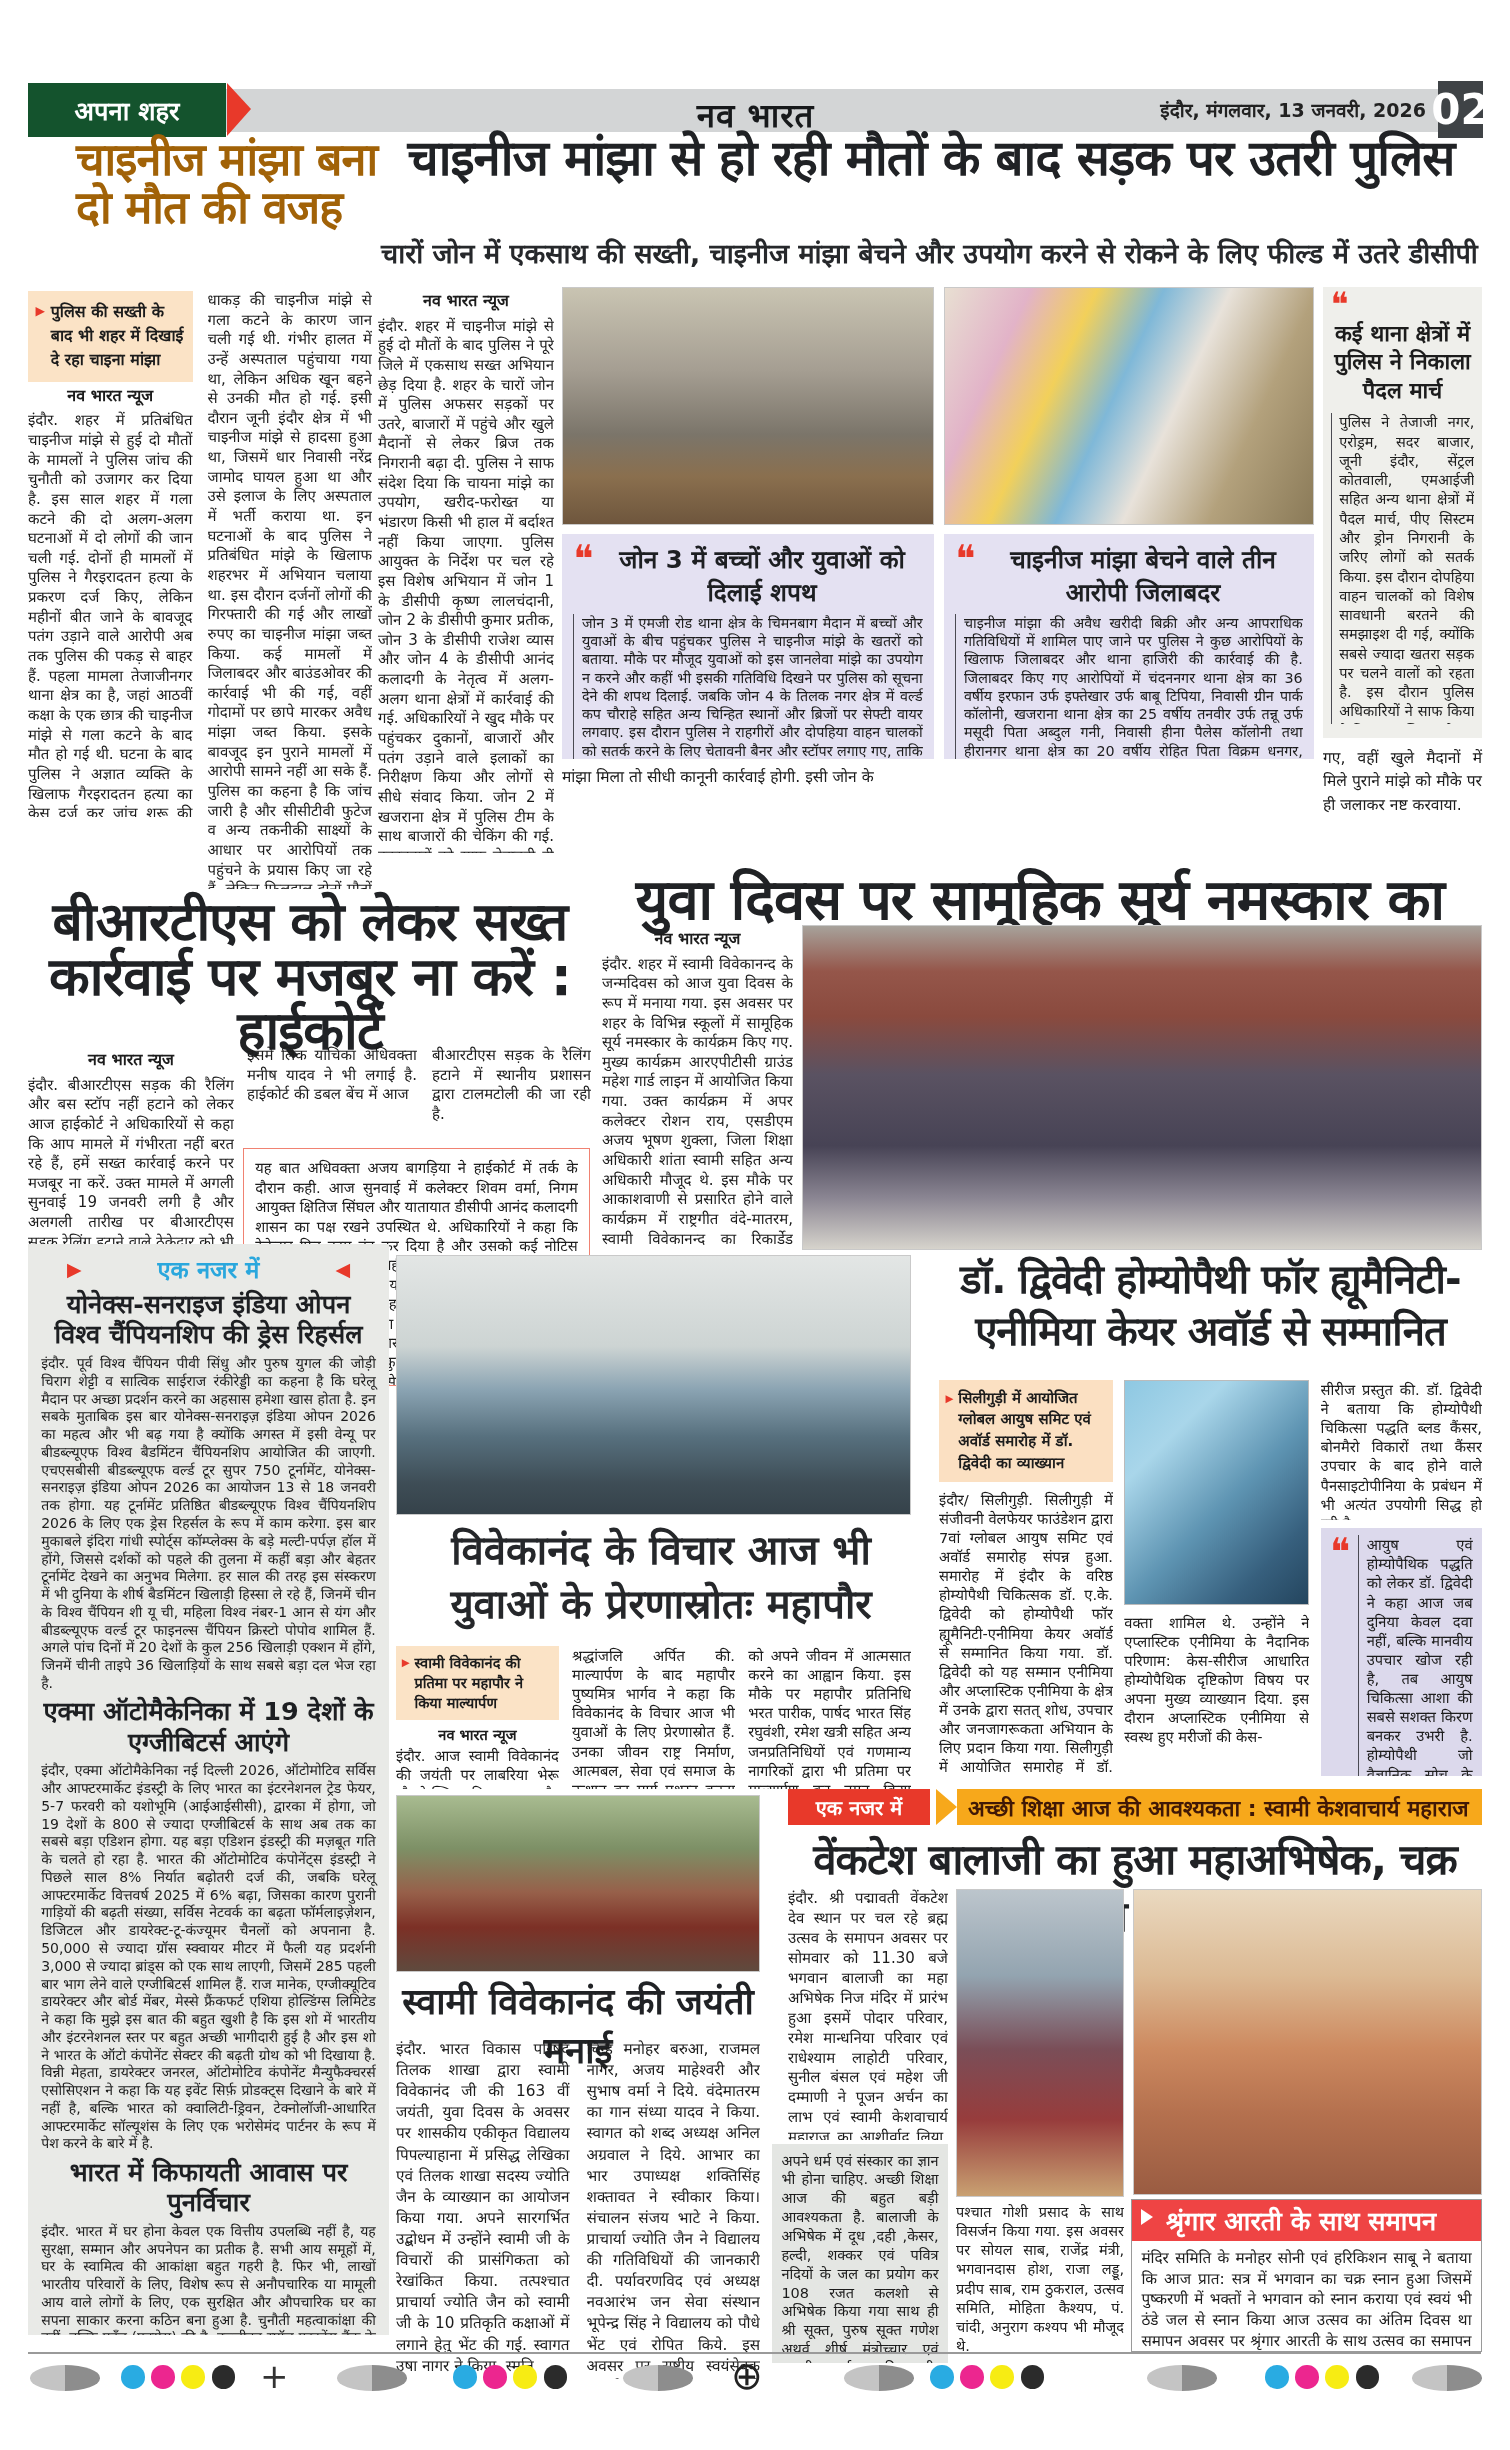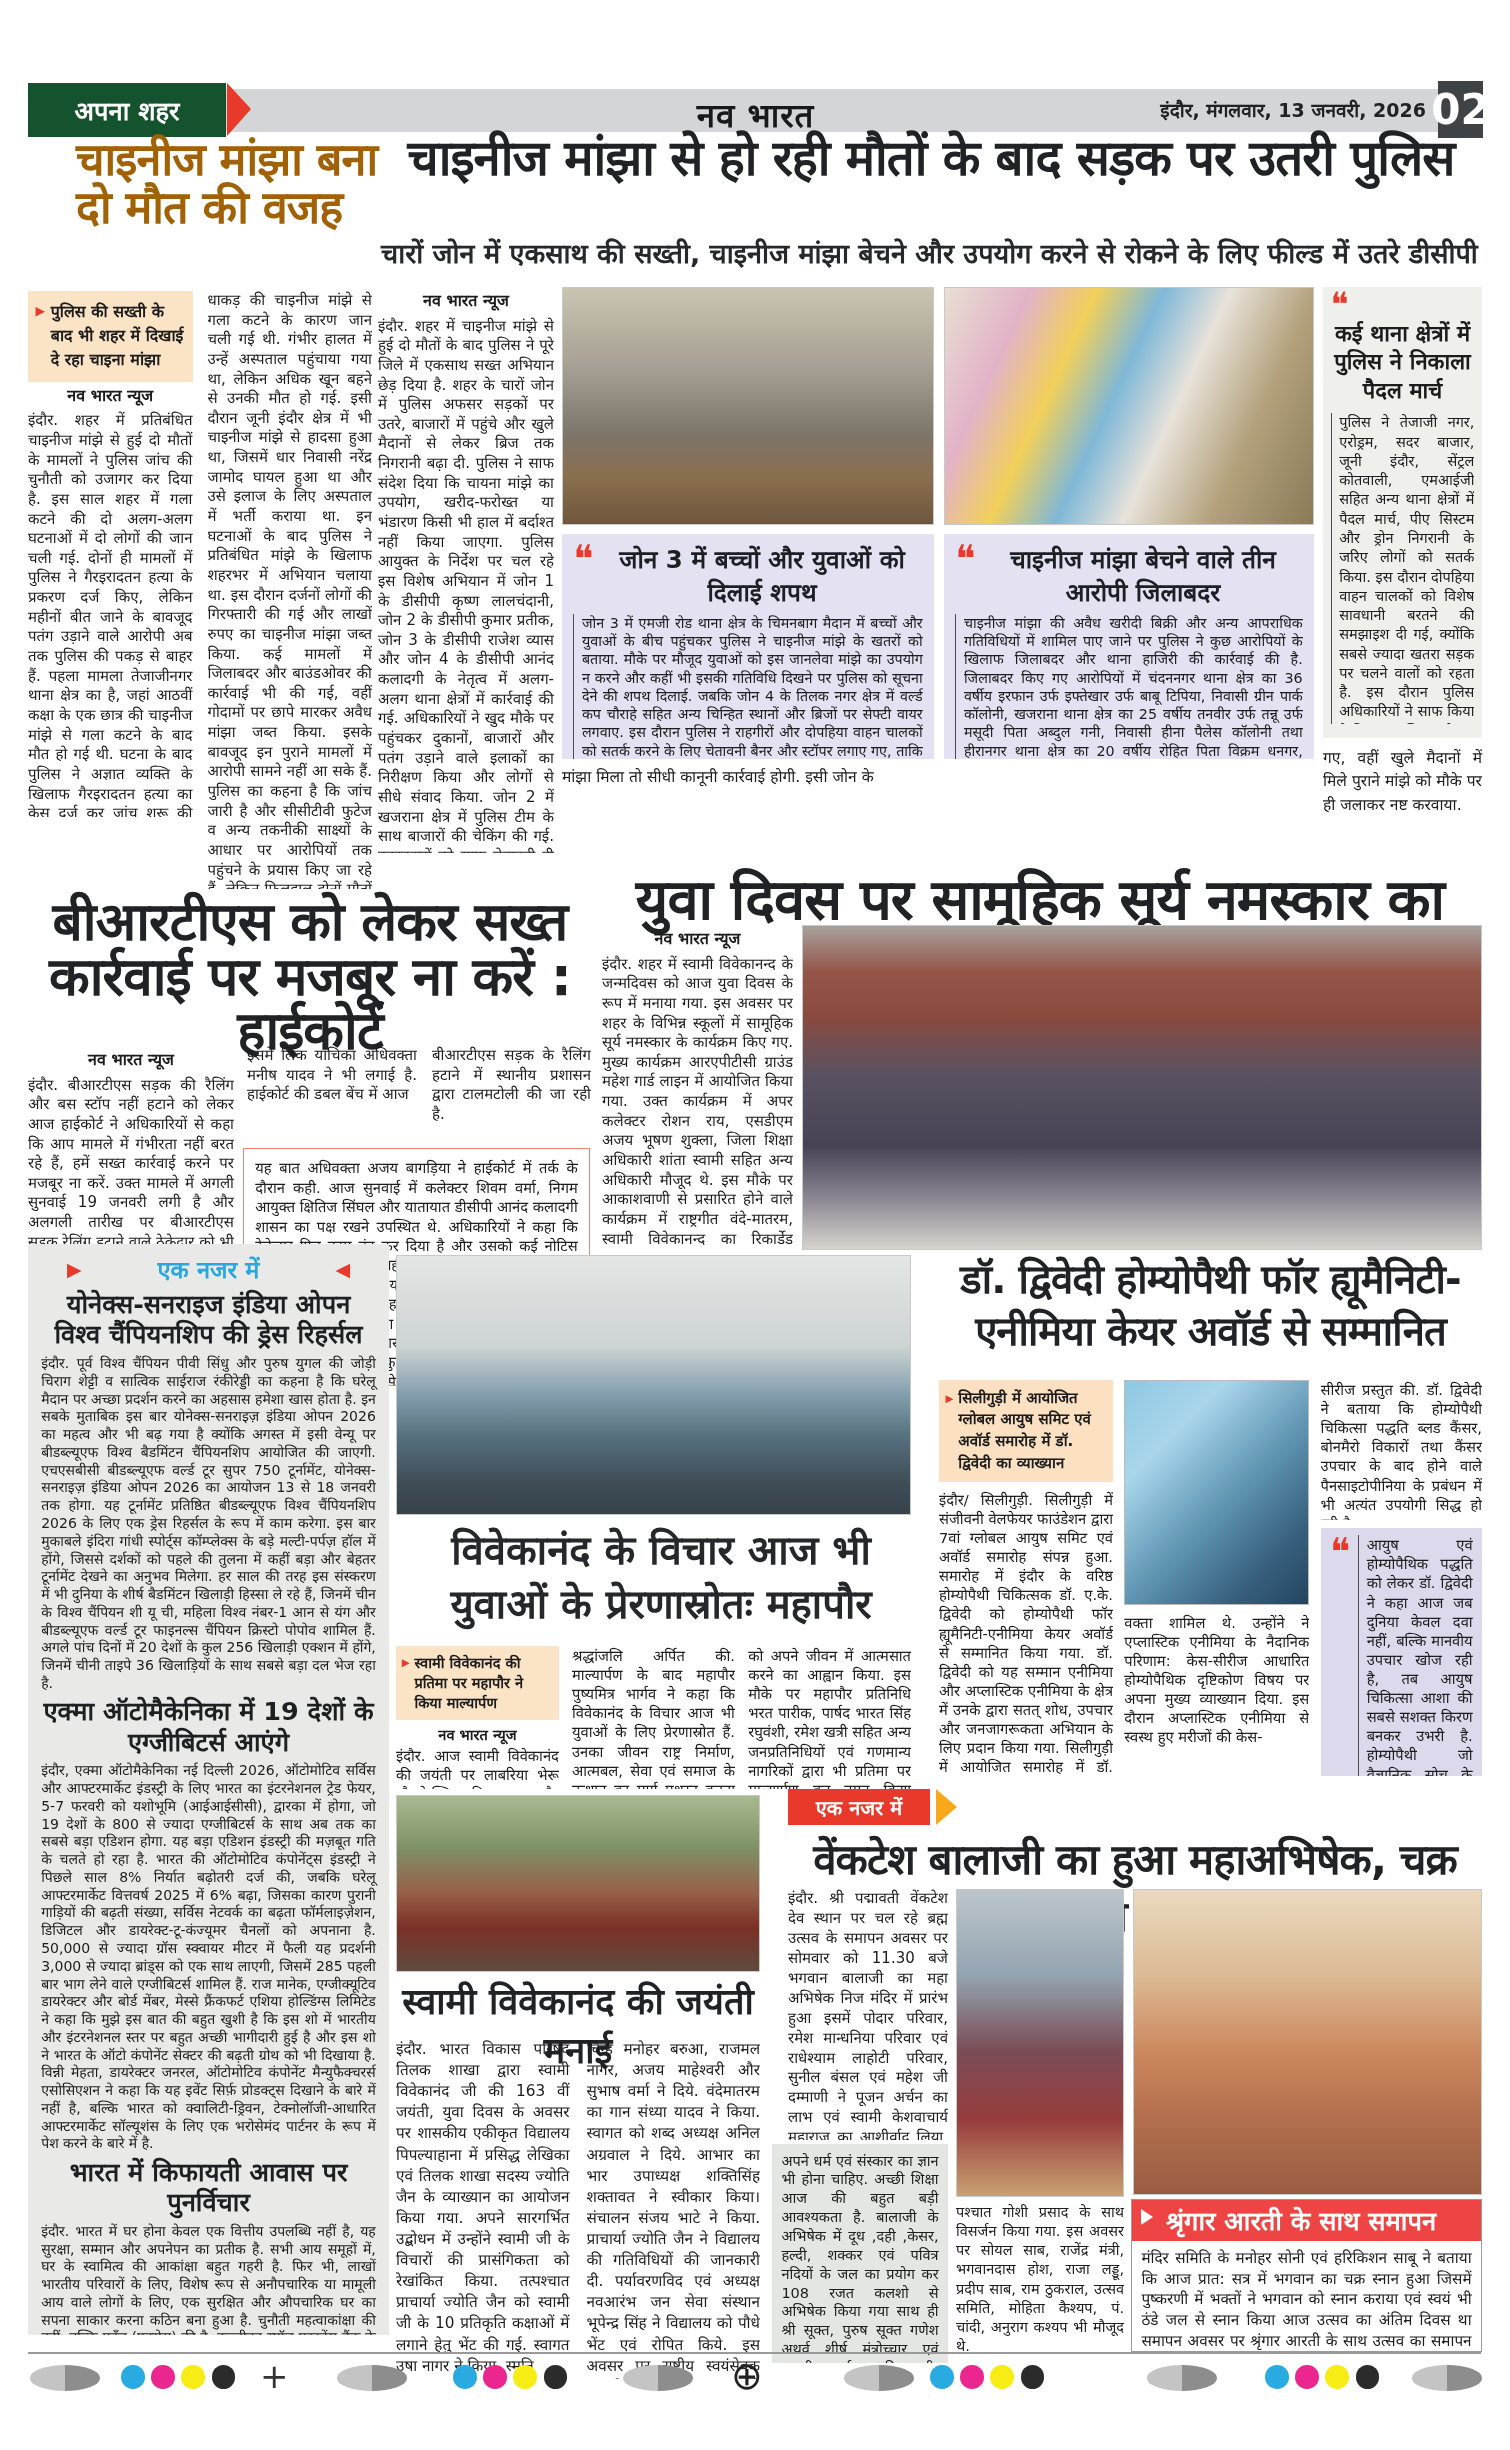--- a/index.html
+++ b/index.html
@@ -250,20 +250,21 @@
         <span class="qmark">❝</span>
         <div class="dw-qtext">आयुष एवं होम्योपैथिक पद्धति को लेकर डॉ. द्विवेदी ने कहा आज जब दुनिया केवल दवा नहीं, बल्कि मानवीय उपचार खोज रही है, तब आयुष चिकित्सा आशा की सबसे सशक्त किरण बनकर उभरी है. होम्योपैथी जो वैज्ञानिक सोच के साथ-साथ संवेदना को भी उपचार का आधार बनाती है, हमें यह सिखाती है कि जब इलाज में इंसानियत जुड़ती है, तब चिकित्सा केवल उपचार नहीं, बल्कि सेवा बन जाती है.</div>
       </div>
     </div>
   </div>
 
   <div class="abs bl-label-row">
     <div class="bl-red">एक नजर में</div>
     <div class="bl-gap"></div>
     <div class="bl-arrow"></div>
+    <div class="bl-banner">अच्छी शिक्षा आज की आवश्यकता : स्वामी केशवाचार्य महाराज</div>
   </div>
   <div class="abs bl-h">वेंकटेश बालाजी का हुआ महाअभिषेक, चक्र स्नान संपन्न</div>
   <div class="abs bl-c1">इंदौर. श्री पद्मावती वेंकटेश देव स्थान पर चल रहे ब्रह्म उत्सव के समापन अवसर पर सोमवार को 11.30 बजे भगवान बालाजी का महा अभिषेक निज मंदिर में प्रारंभ हुआ इसमें पोदार परिवार, रमेश मान्धनिया परिवार एवं राधेश्याम लाहोटी परिवार, सुनील बंसल एवं महेश जी दम्माणी ने पूजन अर्चन का लाभ एवं स्वामी केशवाचार्य महाराज का आशीर्वाद लिया. इस अवसर पर स्वामी जी ने पढ़ने वाले बच्चों के लिए कहा कि उन्हें शिक्षा के साथ-साथ</div>
   <div class="abs bl-gray">अपने धर्म एवं संस्कार का ज्ञान भी होना चाहिए. अच्छी शिक्षा आज की बहुत बड़ी आवश्यकता है. बालाजी के अभिषेक में दूध ,दही ,केसर, हल्दी, शक्कर एवं पवित्र नदियों के जल का प्रयोग कर 108 रजत कलशो से अभिषेक किया गया साथ ही श्री सूक्त, पुरुष सूक्त गणेश अथर्व शीर्ष मंत्रोच्चार एवं तुलसी अर्चना की गयी. अभिषेक के पश्चात भगवान का श्रृंगार किया गया एवं आरती के</div>
   <div class="abs bl-deity photo"></div>
   <div class="abs bl-crowd photo"></div>
   <div class="abs bl-c2">पश्चात गोशी प्रसाद के साथ विसर्जन किया गया. इस अवसर पर सोयल साब, राजेंद्र मंत्री, भगवानदास होश, राजा लड्डू, प्रदीप साब, राम ठुकराल, उत्सव समिति, मोहिता कैश्यप, पं. चांदी, अनुराग कश्यप भी मौजूद थे.</div>
   <div class="abs bl-shr">
     <div class="bl-shr-title">श्रृंगार आरती के साथ समापन</div>
     <div class="bl-shr-body">मंदिर समिति के मनोहर सोनी एवं हरिकिशन साबू ने बताया कि आज प्रात: सत्र में भगवान का चक्र स्नान हुआ जिसमें पुष्करणी में भक्तों ने भगवान को स्नान कराया एवं स्वयं भी ठंडे जल से स्नान किया आज उत्सव का अंतिम दिवस था समापन अवसर पर श्रृंगार आरती के साथ उत्सव का समापन हुआ.</div>

